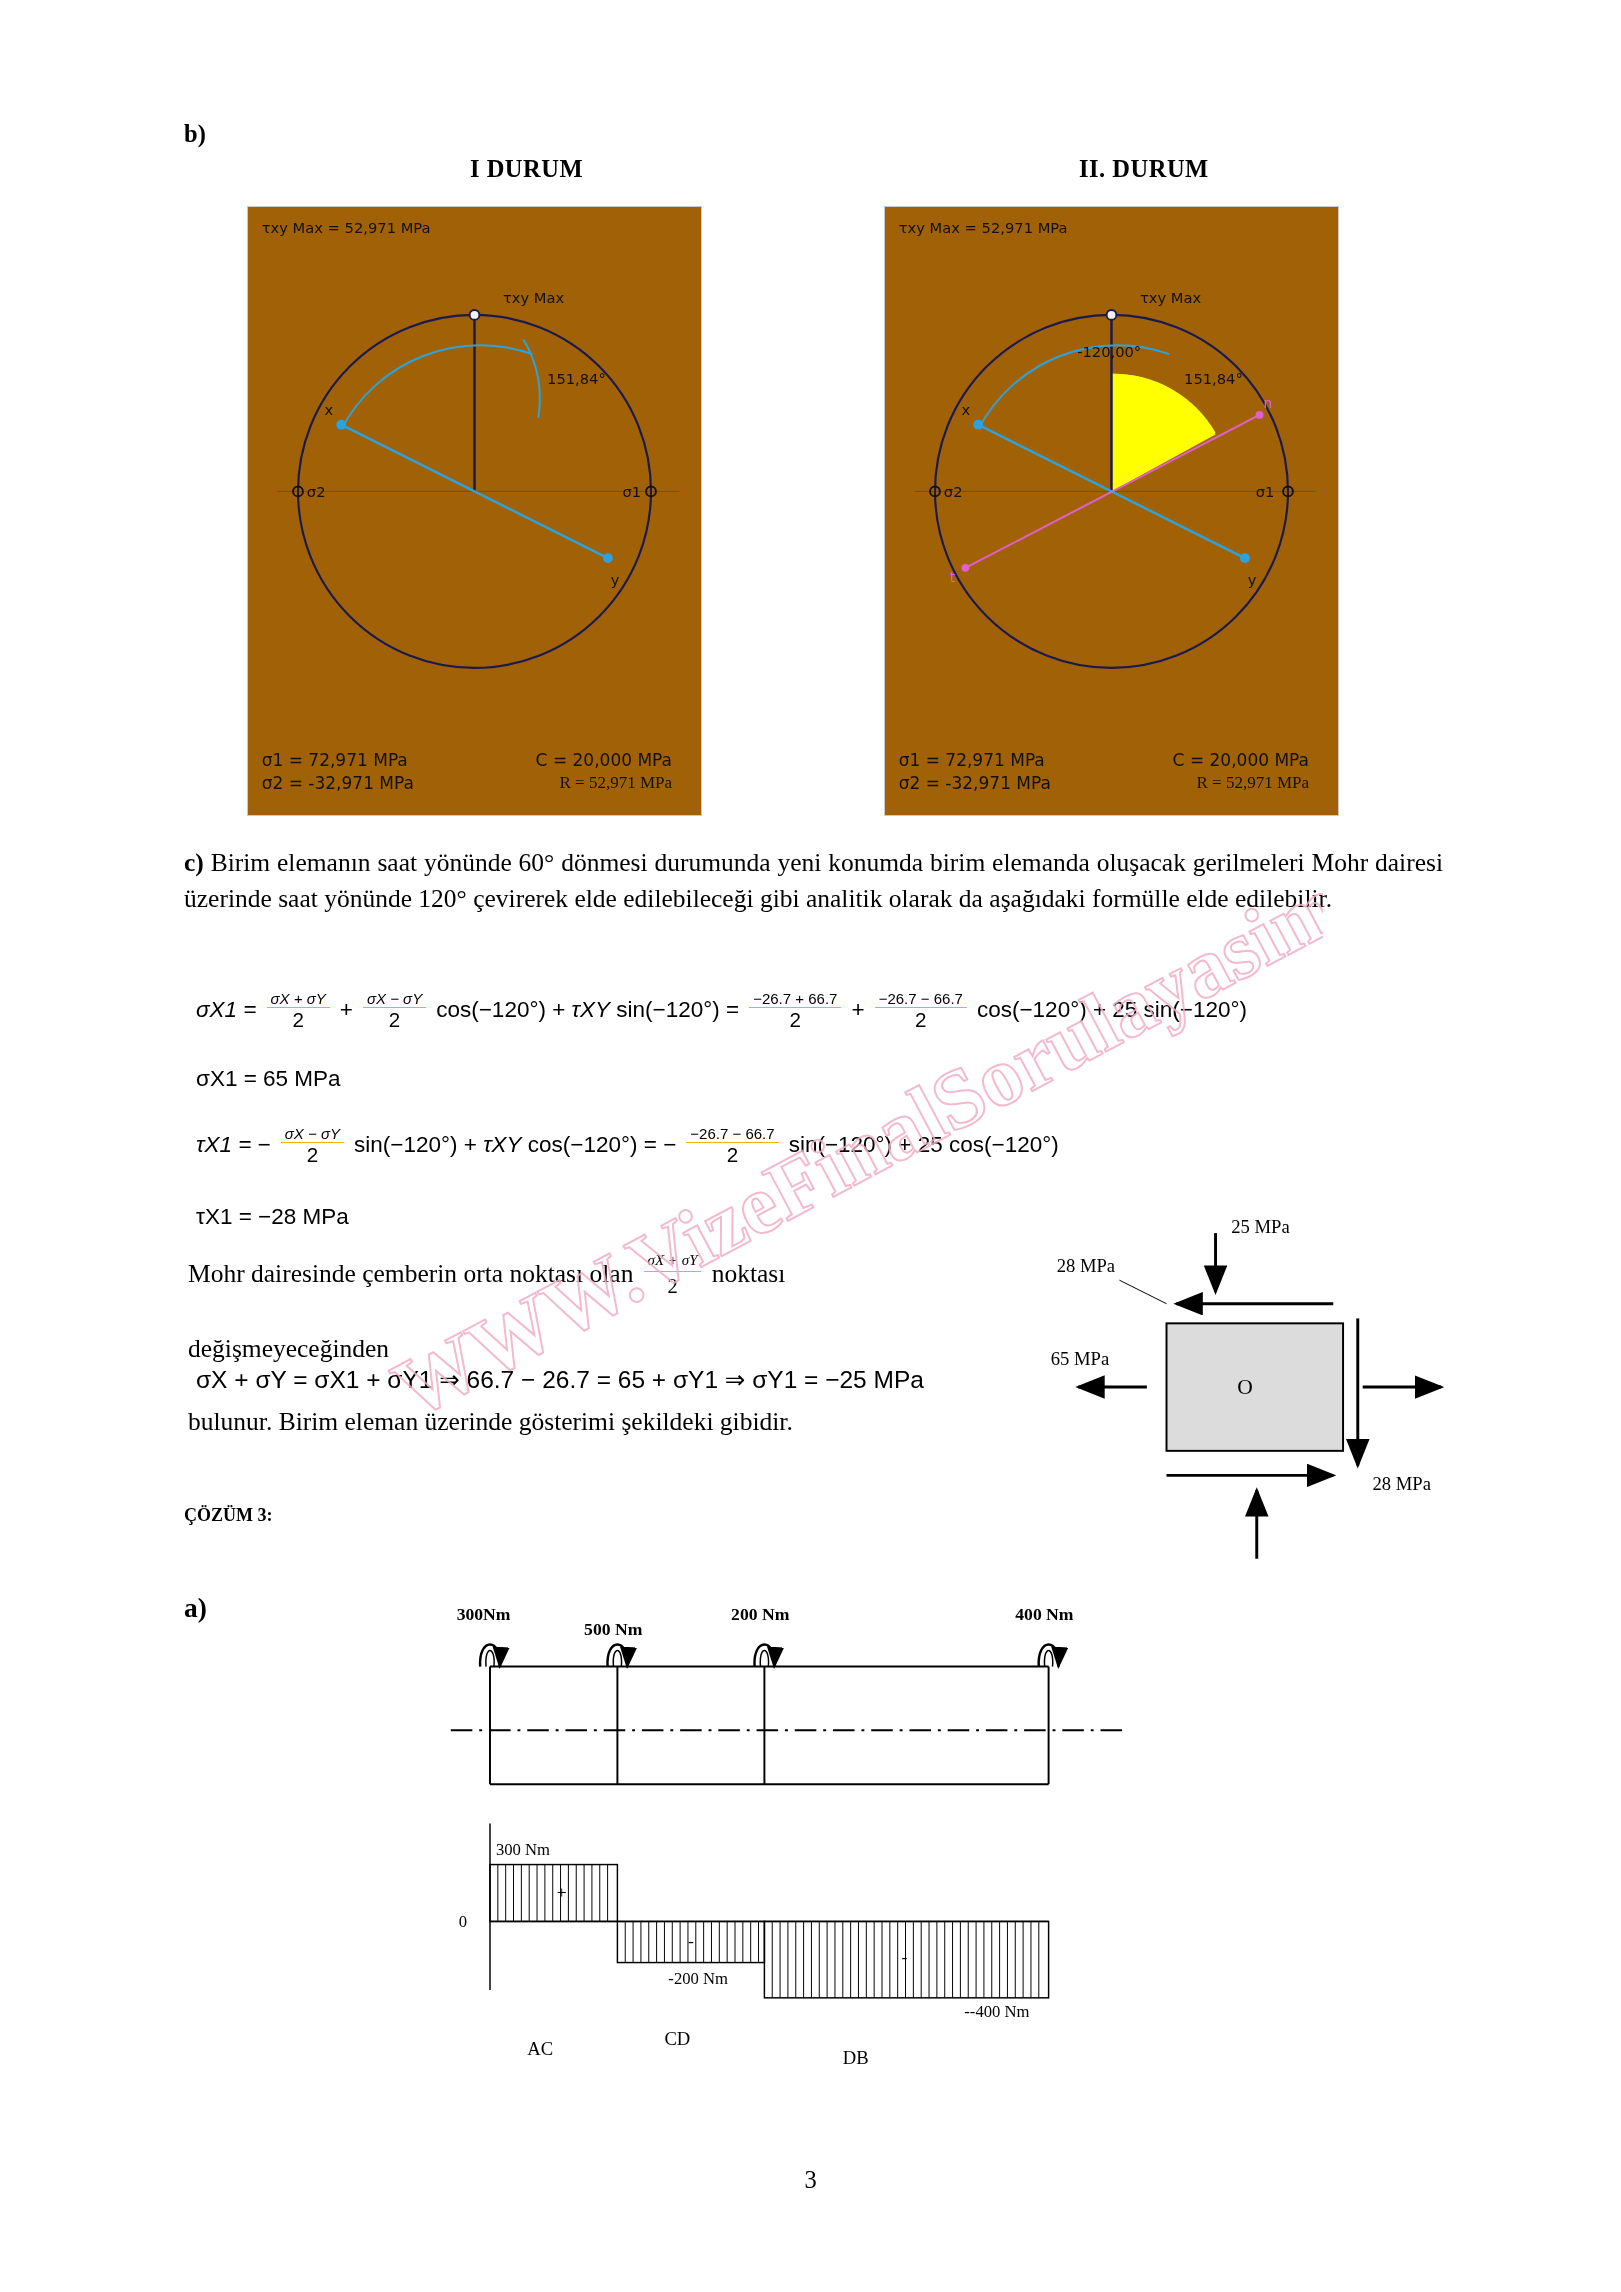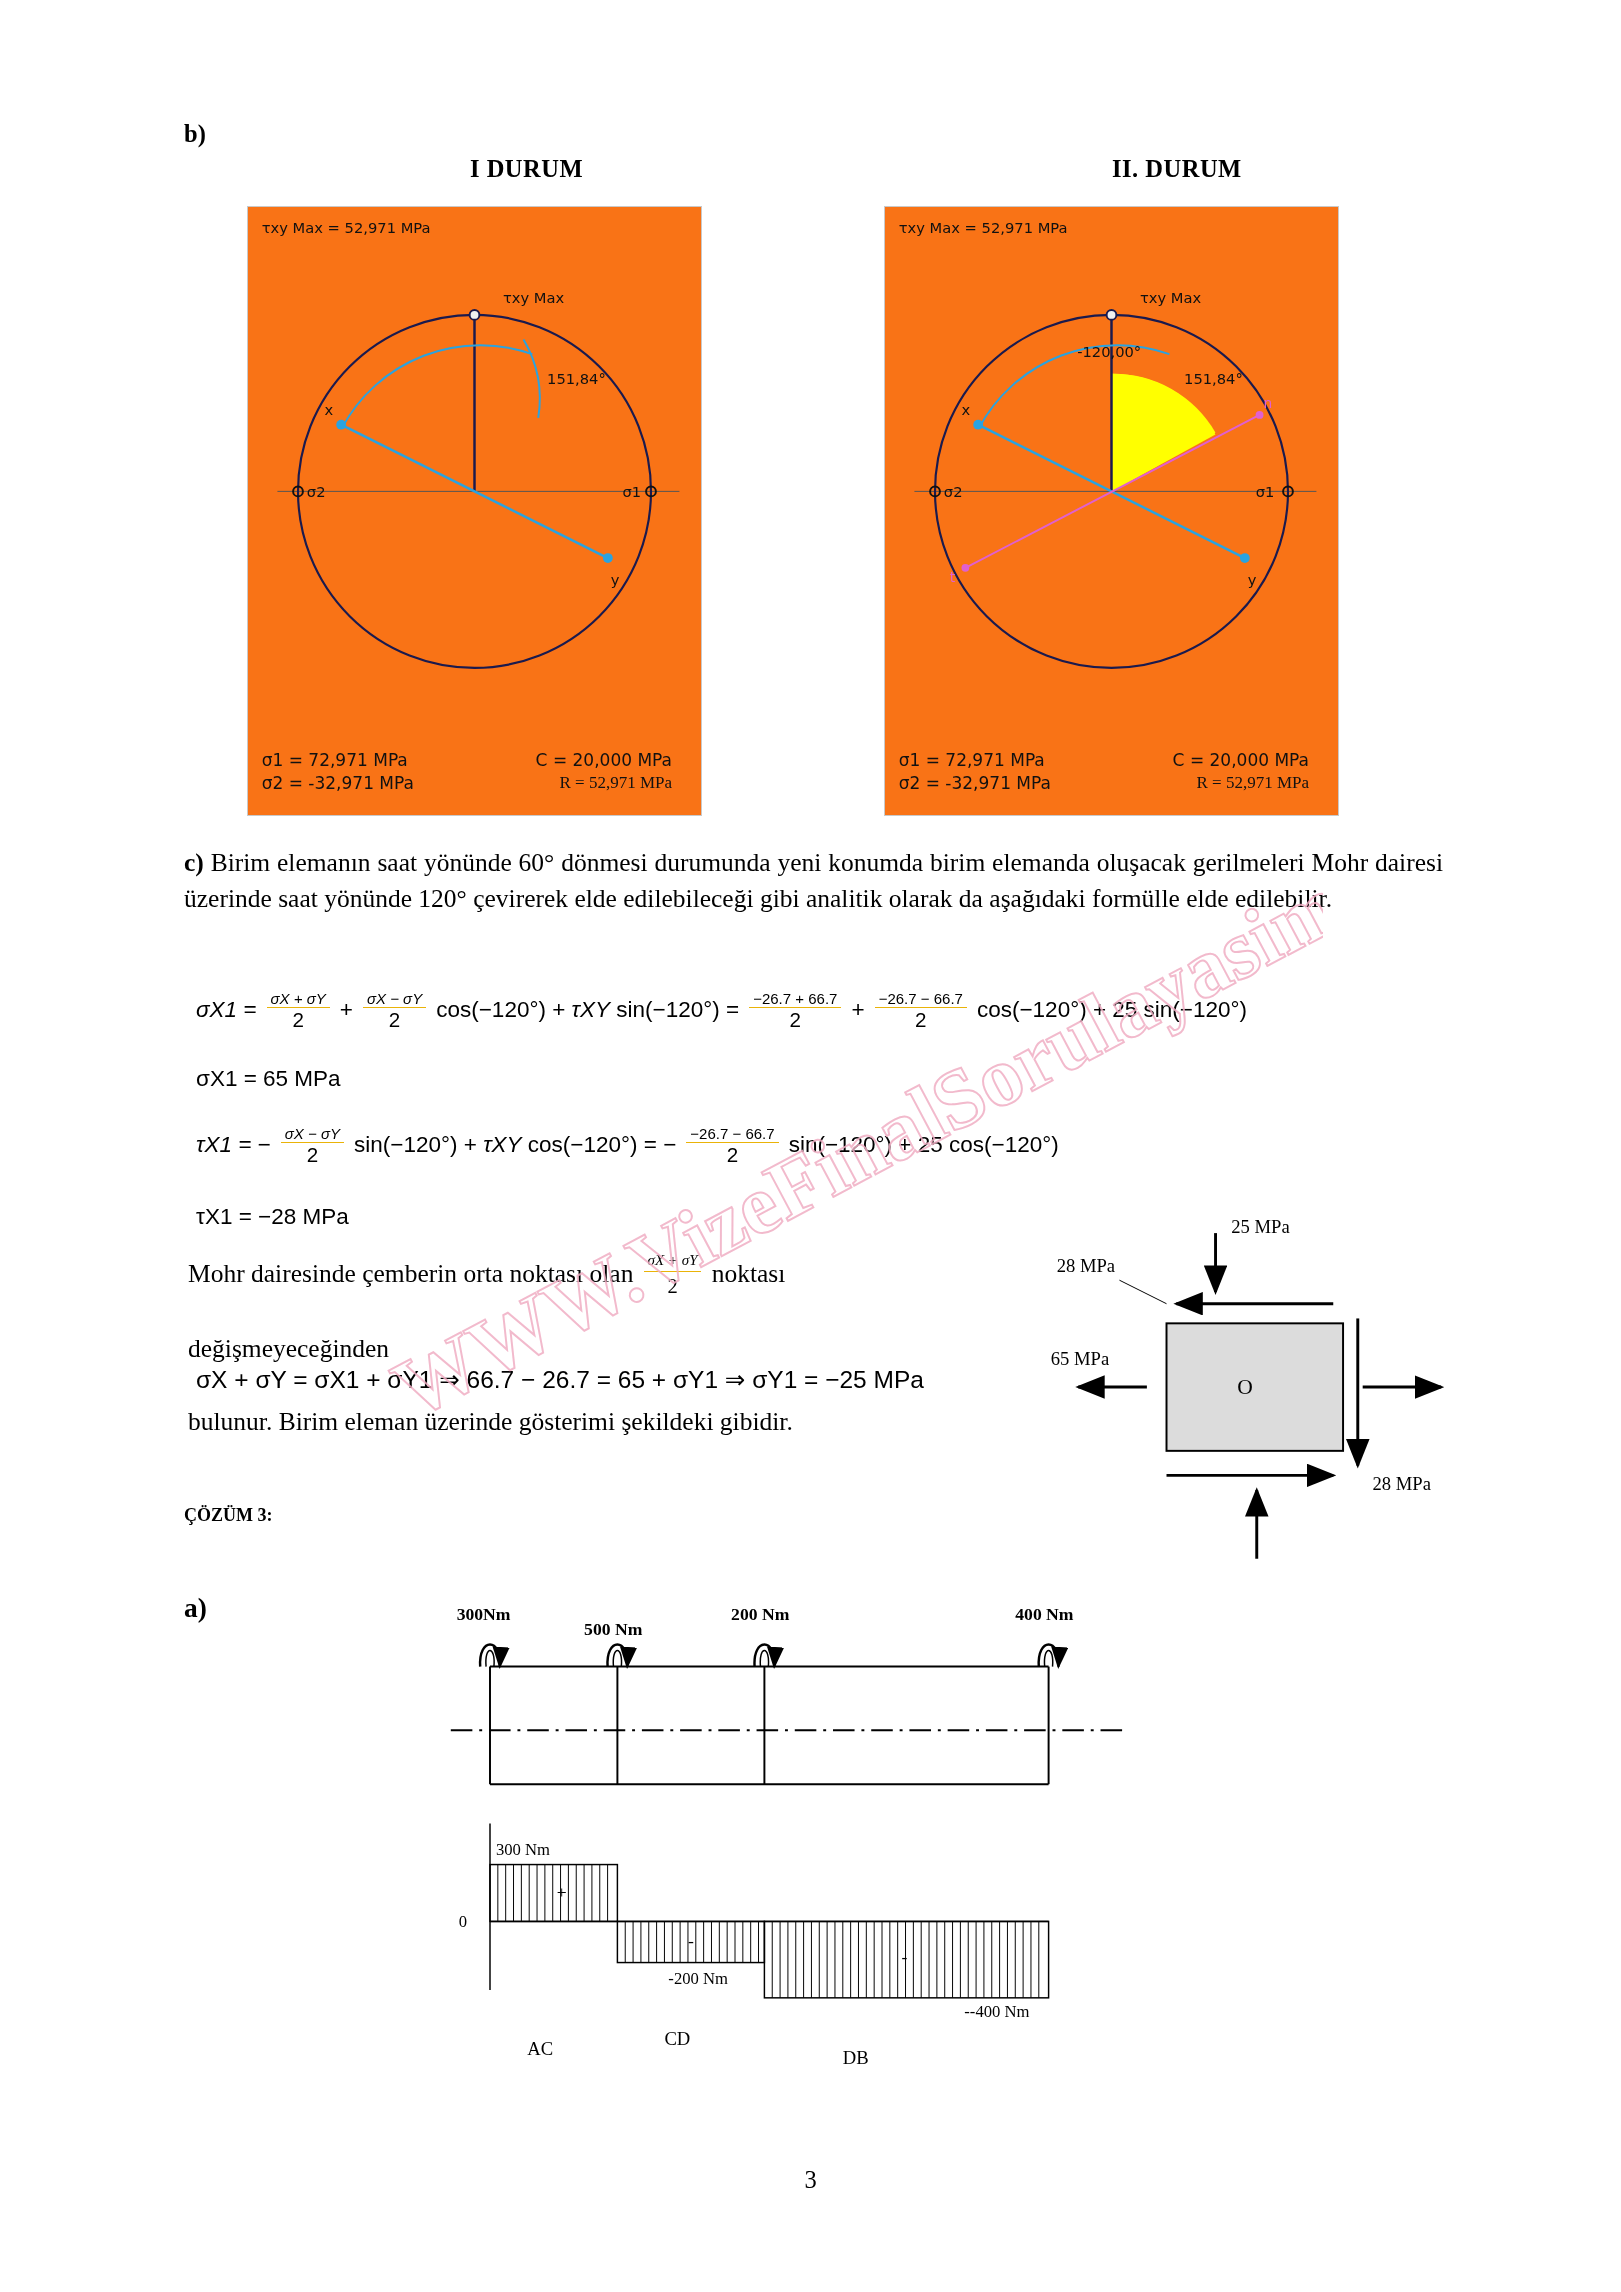--- a/index.html
+++ b/index.html
@@ -10,26 +10,26 @@
     color:#000;
     position:relative;
     overflow:hidden;
   }
   .page { position:relative; width:1621px; height:2293px; }
 
   
   .label-b { position:absolute; left:184px; top:120px; font-weight:bold; font-size:24.5px; }
   .durum-title { position:absolute; font-weight:bold; font-size:24.5px; letter-spacing:0.5px; }
   #durum1 { left:470px; top:155px; }
-  #durum2 { left:1112px; top:155px; }
+  #durum2 { left:1079px; top:155px; }
 
   
   .mohr-panel {
     position:absolute; top:206px; width:453px; height:608px;
-    background:#f97316; border:1px solid #c9c9c9;
+    background:#a16207; border:1px solid #c9c9c9;
     font-family:"DejaVu Sans", sans-serif;
   }
   #mohr1 { left:247px; }
   #mohr2 { left:884px; }
   .mohr-top-label { position:absolute; left:13.7px; top:11.8px; font-size:14.7px; color:#111; }
   .mohr-bot { position:absolute; font-size:17px; color:#111; }
   .bl1 { left:13.7px; bottom:45px; }
   .bl2 { left:13.7px; bottom:21.6px; }
   .br1 { right:29px; bottom:45px; }
   .br2 { right:29px; bottom:21.6px;font-family:Liberation Serif, serif; }

